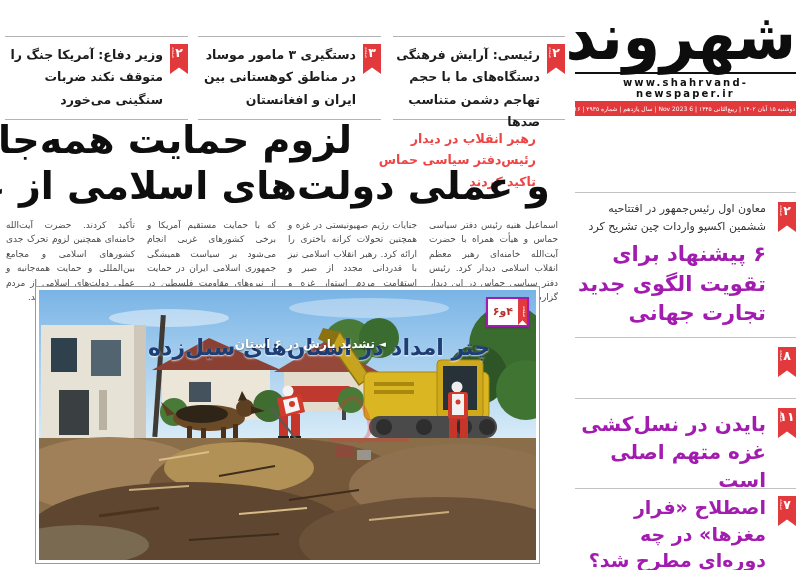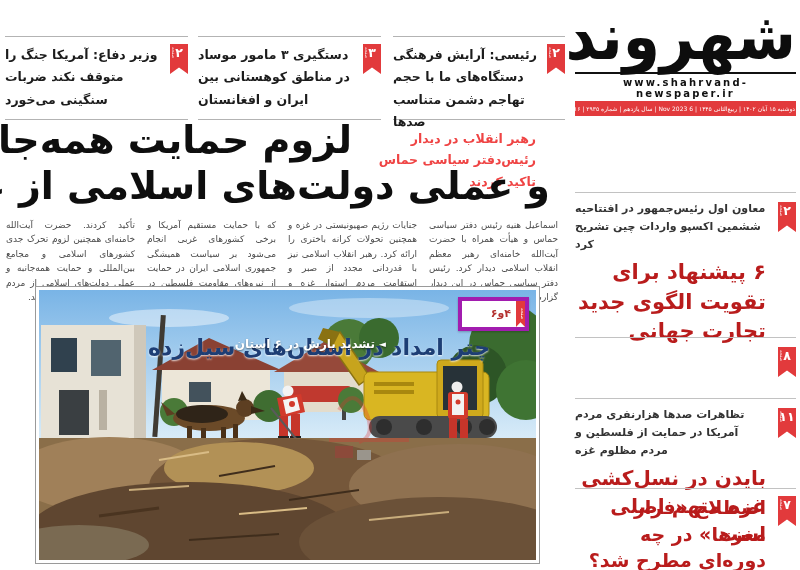--- a/index.html
+++ b/index.html
@@ -9,21 +9,21 @@
   
   .badge{position:relative;flex:0 0 auto;width:18px;height:30px;background:#e23a3c;
          clip-path:polygon(0 0,100% 0,100% 100%,50% 78%,0 100%);color:#fff;text-align:center;}
   .badge-num{display:block;font-size:12.5px;font-weight:bold;margin-top:3px;line-height:1;}
   .badge-word{position:absolute;left:1px;top:3px;font-size:4.5px;writing-mode:vertical-rl;opacity:.85;}
 
   
   .strip-item{position:absolute;top:36px;height:84px;box-sizing:border-box;
               border-top:1px solid #b3b3b3;border-bottom:1px solid #b3b3b3;
               display:flex;direction:rtl;gap:7px;padding-top:7px;}
-  .strip-text{font-size:12.5px;font-weight:bold;color:#1c1c1c;text-align:left;
+  .strip-text{font-size:12.5px;font-weight:bold;color:#1c1c1c;text-align:right;
               line-height:1.78;direction:rtl;}
 
   
   .masthead{position:absolute;left:575px;top:4px;width:221px;}
   .tagline{text-align:center;font-size:13.5px;font-weight:bold;font-style:italic;
            color:#222;margin-top:34px;direction:rtl;}
   .logo{text-align:center;font-size:60px;font-weight:900;color:#0d0d0d;line-height:1.0;
         direction:rtl;transform:scaleY(1.08);margin-top:2px;}
   .logo-rule{border-top:2.5px solid #111;margin-top:6px;}
   .url{font-size:10px;font-weight:bold;letter-spacing:2.2px;text-align:center;
@@ -43,37 +43,37 @@
   .lead-body{position:absolute;right:8px;top:96px;width:552px;display:flex;
              direction:rtl;gap:12px;}
   .lead-col{flex:1;font-size:9px;color:#4a4a4a;text-align:justify;line-height:1.6;direction:rtl;}
 
   
   .photo-frame{position:absolute;left:35px;top:286px;width:505px;height:278px;
                border:1px solid #9a9a9a;background:#fff;padding:3px;box-sizing:border-box;}
   .photo{position:relative;width:100%;height:100%;overflow:hidden;}
   .photo svg{position:absolute;left:0;top:0;width:100%;height:100%;}
   .pbadge{position:absolute;top:7px;right:7px;display:flex;direction:rtl;height:26px;
-          background:#fff;border:4px solid #a21caf;box-shadow:0 1px 2px rgba(0,0,0,.25);padding-left:24px;}
+          background:#fff;border:2px solid #a21caf;box-shadow:0 1px 2px rgba(0,0,0,.25);}
   .pbadge-ribbon{width:9px;background:#e23a3c;color:#fff;font-size:4.5px;writing-mode:vertical-rl;
                  text-align:center;clip-path:polygon(0 0,100% 0,100% 100%,50% 82%,0 100%);}
   .pbadge-num{font-size:11px;font-weight:bold;color:#b3302e;padding:6px 5px 0;direction:rtl;}
   .photo-title{position:absolute;top:8px;right:46px;font-size:22px;font-weight:900;color:#1d3e75;
                direction:rtl;white-space:nowrap;text-shadow:0 1px 2px rgba(255,255,255,.85);margin-top:37px;}
   .photo-sub{position:absolute;top:47px;right:150px;font-size:12px;font-weight:bold;color:#fff;
              direction:rtl;text-shadow:0 1px 2px rgba(0,0,0,.5);display:flex;gap:4px;align-items:center;}
   .photo-sub .arrow{font-size:9px;line-height:1;}
 
   
   .sidebar{position:absolute;left:575px;top:192px;width:221px;height:378px;}
   .sb-rule{position:absolute;left:0;width:221px;border-top:1px solid #c2c2c2;}
   .sb-item{position:absolute;left:0;width:221px;padding-right:30px;box-sizing:border-box;direction:rtl;}
   .sb-item .badge{position:absolute;right:0;top:2px;}
-  .sb-kicker{font-size:11px;font-weight:bold;color:#333;text-align:left;line-height:1.65;direction:rtl;}
-  .sb-head{font-size:20px;font-weight:900;color:#b91c1c;text-align:right;line-height:1.4;
+  .sb-kicker{font-size:11px;font-weight:normal;color:#333;text-align:right;line-height:1.65;direction:rtl;}
+  .sb-head{font-size:20px;font-weight:900;color:#a21caf;text-align:right;line-height:1.4;
            direction:rtl;margin-top:4px;}
   .sb-head.small{font-size:19px;}
 </style>
 </head>
 <body>
 
 <div class="page">
 
   <div class="strip-item" style="left:393px;width:172px;">
     <div class="badge">
@@ -262,21 +262,20 @@
       </div>
     </div>
 
     <div class="sb-rule" style="top:206px;"></div>
 
     <div class="sb-item" style="top:214px;">
       <div class="badge">
         <span class="badge-num">۱۱</span>
         <span class="badge-word">صفحه</span>
       </div>
-      <div class="sb-kicker">تظاهرات صدها هزارنفری مردم آمریکا در حمایت از فلسطین و مردم مظلوم غزه</div>
       <div class="sb-head">بایدن در نسل‌کشی غزه متهم اصلی است</div>
     </div>
 
     <div class="sb-rule" style="top:296px;"></div>
 
     <div class="sb-item" style="top:302px;">
       <div class="badge">
         <span class="badge-num">۷</span>
         <span class="badge-word">صفحه</span>
       </div>

